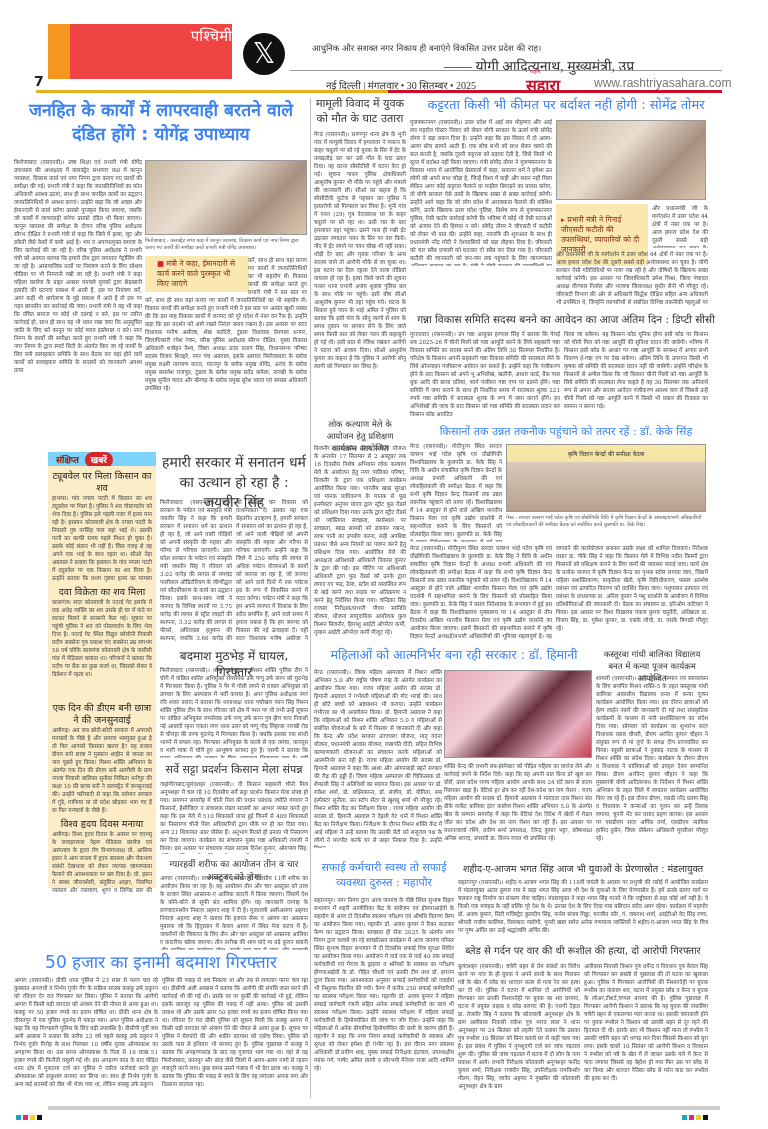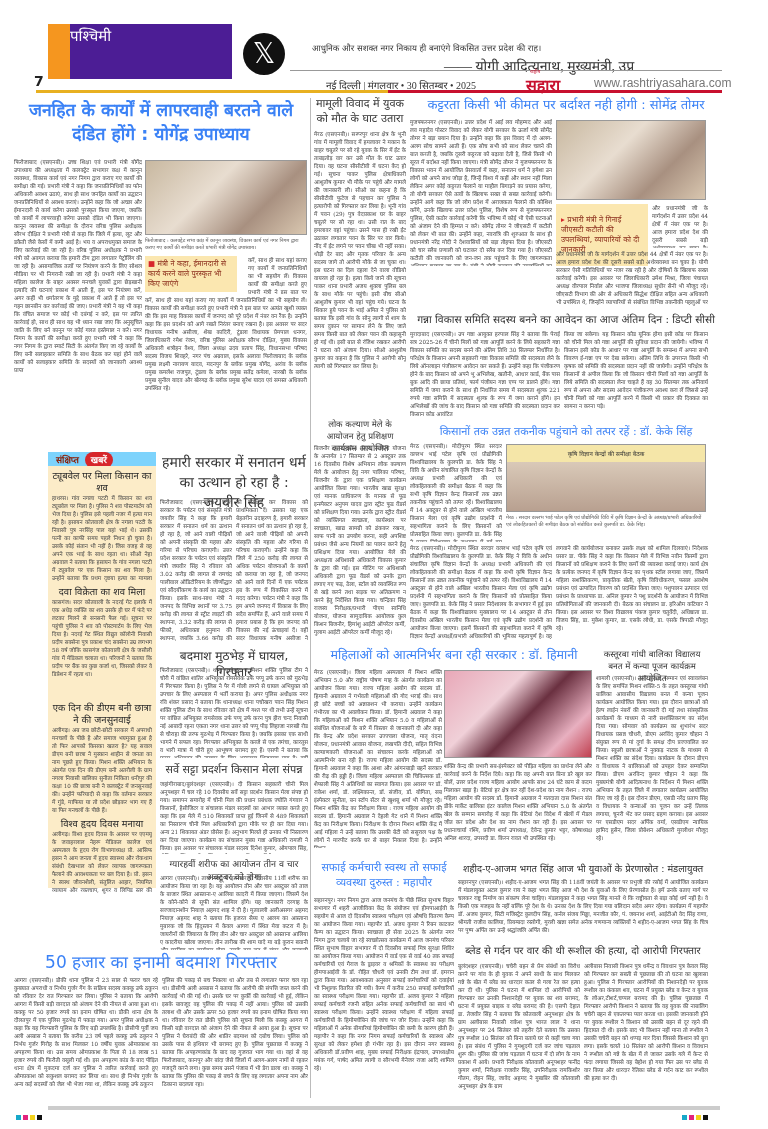--- a/index.html
+++ b/index.html
@@ -1,19 +1,19 @@
 <!DOCTYPE html>
 <html><head>
 <meta charset="utf-8">
 <style>
 *{box-sizing:border-box;margin:0;padding:0}
 body{width:768px;height:1129px;background:#fff;font-family:"DejaVu Serif",serif;color:#222;position:relative;overflow:hidden}
 .abs{position:absolute}
 .masthead-orange{left:48px;top:24px;width:22px;height:55px;background:#f5961f}
-.masthead-red{left:70px;top:24px;width:162px;height:55px;background:#4c1d95;color:#fff;text-align:left}
+.masthead-red{left:70px;top:24px;width:162px;height:55px;background:#ef4444;color:#fff;text-align:right}
 .masthead-red .sub{font-size:15px;line-height:18px;margin-top:3px;font-family:"DejaVu Sans",sans-serif}
 .masthead-red .main{font-size:30px;line-height:32px;font-family:"DejaVu Sans",sans-serif;font-weight:bold;letter-spacing:1px}
 .xlogo{left:243px;top:33px;width:42px;height:42px;border-radius:50%;background:#111;color:#fff;font-size:28px;text-align:center;line-height:42px;font-family:"DejaVu Sans",sans-serif}
 .quote{left:312px;top:42px;width:360px;font-size:8.5px;line-height:12px;color:#333;font-family:"DejaVu Sans",sans-serif}
 .quote-author{left:444px;top:56px;font-size:14px;color:#333;font-family:Liberation Serif, serif}
 .topline{left:290px;top:70px;width:432px;height:1px;background:#999}
 .pagenum{left:34px;top:73px;font-size:14px;font-weight:bold;font-family:"DejaVu Sans",sans-serif}
 .dateline{left:326px;top:78px;font-size:10px;color:#333;font-family:Liberation Serif, serif}
 .brand{left:526px;top:74px;font-size:16px;font-weight:bold;color:#c8102e;font-family:"DejaVu Sans",sans-serif}
 .brandsmall{left:530px;top:68px;font-size:5px;color:#c8102e}
@@ -49,21 +49,21 @@
 <div class="abs brandsmall">राष्ट्रीय</div>
 <div class="abs brand">सहारा</div>
 <div class="abs site">www.rashtriyasahara.com</div>
 <div class="abs rule" style="left:36px;width:352px;background:#e8b020"></div>
 <div class="abs rule" style="left:388px;width:334px;background:#c8102e"></div>
 
 <div class="abs headline" style="left:14px;top:98px;width:294px;font-size:17.5px;line-height:24px">जनहित के कार्यों में लापरवाही बरतने वाले दंडित होंगे : योगेंद्र उपाध्याय</div>
 <div class="abs body" style="left:14px;top:158px;width:128px;height:294px">फिरोजाबाद (एसएनबी)। उच्च शिक्षा एवं प्रभारी मंत्री योगेंद्र उपाध्याय की अध्यक्षता में कलक्ट्रेट सभागार कक्ष में कानून व्यवस्था, विकास कार्य एवं नगर निगम द्वारा कराए गए कार्यों की समीक्षा की गई। प्रभारी मंत्री ने कहा कि जनप्रतिनिधियों का फोन अधिकारी अवश्य उठाएं, साथ ही साथ जनहित कार्यों का उद्घाटन जनप्रतिनिधियों से अवश्य कराएं। उन्होंने कहा कि जो अच्छा और ईमानदारी से कार्य करेगा उसको पुरस्कृत किया जाएगा, जबकि जो कार्यों में लापरवाही करेगा उसको दंडित भी किया जाएगा। कानून व्यवस्था की समीक्षा के दौरान वरिष्ठ पुलिस अधीक्षक सौरभ दीक्षित ने प्रभारी मंत्री से कहा कि जिले में हत्या, लूट और डकैती जैसे केसों में कमी आई है। भय व अपराधमुक्त समाज के लिए कार्रवाई की जा रही है। वरिष्ठ पुलिस अधीक्षक ने प्रभारी मंत्री को अवगत कराया कि हमारी टीम द्वारा लगातार पेट्रोलिंग की जा रही है। असामाजिक तत्वों पर नियंत्रण करने के लिए सोशल मीडिया पर भी निगरानी रखी जा रही है। प्रभारी मंत्री ने कहा महिला कालेज के बाहर अक्सर मनचले युवकों द्वारा छेड़खानी इत्यादि की घटनाएं प्रकाश में आती हैं, इस पर नियंत्रण करें, अगर कहीं भी धर्मांतरण के मुद्दे प्रकाश में आते हैं तो इस पर गहन छानबीन कर कार्रवाई की जाए। प्रभारी मंत्री ने यह भी कहा कि वंचित समाज पर कोई भी दबंगई न करे, इस पर त्वरित कार्रवाई हो, साथ ही साथ यह भी ध्यान रखा जाए कि अनुसूचित जाति के लिए बने कानून पर कोई गलत इस्तेमाल न करे। नगर निगम के कार्यों की समीक्षा करते हुए प्रभारी मंत्री ने कहा कि नगर निगम के द्वारा स्मार्ट सिटी के अंतर्गत किए जा रहे कार्यों के लिए बनी सलाहकार समिति के साथ बैठक कर यहां होने वाले कार्यों को सलाहकार समिति के सदस्यों को जानकारी अवश्य प्राप्त</div>
 <div class="abs photo" style="left:145px;top:160px;width:162px;height:75px"></div>
 <div class="abs caption" style="left:145px;top:237px;width:162px">फिरोजाबाद : कलक्ट्रेट सभा कक्ष में कानून व्यवस्था, विकास कार्य एवं नगर निगम द्वारा कराए गए कार्यों की समीक्षा करते प्रभारी मंत्री योगेंद्र उपाध्याय।</div>
-<div class="abs pullquote" style="left:145px;top:256px;width:92px;font-size:7.5px;line-height:10px;padding:3px 3px"><span style="color:#d7262b">■ </span><span>मंत्री ने कहा, ईमानदारी से कार्य करने वाले पुरस्कृत भी किए जाएंगे</span></div>
+<div class="abs pullquote" style="left:145px;top:256px;width:104px;font-size:7.5px;line-height:10px;padding:3px 12px"><span style="color:#d7262b">■ </span><span>मंत्री ने कहा, ईमानदारी से कार्य करने वाले पुरस्कृत भी किए जाएंगे</span></div>
 <div class="abs body" style="left:248px;top:256px;width:59px;height:38px">करें, साथ ही साथ यहां कराए गए कार्यों में जनप्रतिनिधियों का भी सहयोग लें। विकास कार्यों की समीक्षा करते हुए प्रभारी मंत्री ने इस बात पर अत्यंत खुशी व्यक्त की कि इस माह विकास कार्यों में जनपद को पूरे प्रदेश में नंबर वन रैंक है। उन्होंने कहा कि इस प्रदर्शन को आगे रखते निरंतर बनाए रखना है। इस अवसर पर सदर विधायक मनीष असीजा, शेख कादिरी, टूंडला विधायक प्रेमपाल धनगर, जिलाधिकारी रमेश रंजन, वरिष्ठ पुलिस अधीक्षक सौरभ दीक्षित, मुख्य विकास अधिकारी शत्रोहन वैश्य, जिला अध्यक्ष उदय प्रताप सिंह, विधानसभा परिषद सदस्य विजय शिवहरे, नगर पंच अग्रवाल, इसके अलावा फिरोजाबाद के ब्लॉक प्रमुख लक्ष्मी नारायण यादव, मदनपुर के ब्लॉक प्रमुख योगेंद्र, अरांव के ब्लॉक प्रमुख कमलेश राजपूत, टूंडला के ब्लॉक प्रमुख सतेंद्र कमेला, नारखी के ब्लॉक प्रमुख सुनील यादव और खैरगढ़ के ब्लॉक प्रमुख सुरेश यादव एवं समस्त अधिकारी उपस्थित रहे।</div>
 <div class="abs body" style="left:145px;top:296px;width:162px;height:154px">करें, साथ ही साथ यहां कराए गए कार्यों में जनप्रतिनिधियों का भी सहयोग लें। विकास कार्यों की समीक्षा करते हुए प्रभारी मंत्री ने इस बात पर अत्यंत खुशी व्यक्त की कि इस माह विकास कार्यों में जनपद को पूरे प्रदेश में नंबर वन रैंक है। उन्होंने कहा कि इस प्रदर्शन को आगे रखते निरंतर बनाए रखना है। इस अवसर पर सदर विधायक मनीष असीजा, शेख कादिरी, टूंडला विधायक प्रेमपाल धनगर, जिलाधिकारी रमेश रंजन, वरिष्ठ पुलिस अधीक्षक सौरभ दीक्षित, मुख्य विकास अधिकारी शत्रोहन वैश्य, जिला अध्यक्ष उदय प्रताप सिंह, विधानसभा परिषद सदस्य विजय शिवहरे, नगर पंच अग्रवाल, इसके अलावा फिरोजाबाद के ब्लॉक प्रमुख लक्ष्मी नारायण यादव, मदनपुर के ब्लॉक प्रमुख योगेंद्र, अरांव के ब्लॉक प्रमुख कमलेश राजपूत, टूंडला के ब्लॉक प्रमुख सतेंद्र कमेला, नारखी के ब्लॉक प्रमुख सुनील यादव और खैरगढ़ के ब्लॉक प्रमुख सुरेश यादव एवं समस्त अधिकारी उपस्थित रहे।</div>
 
 <div class="abs colrule" style="left:310px;top:98px;height:1000px"></div>
 
 <div class="abs hl-light" style="left:314px;top:96px;width:92px;font-size:11px;line-height:15px">मामूली विवाद में युवक को मौत के घाट उतारा</div>
 <div class="abs body" style="left:314px;top:130px;width:92px;height:282px">मेरठ (एसएनबी)। सरूरपुर थाना क्षेत्र के भूनी गांव में मामूली विवाद में हमलावर ने मकान के बाहर चबूतरे पर सो रहे युवक के सिर में ईंट के ताबड़तोड़ वार कर उसे मौत के घाट उतार दिया। वह घटना सीसीटीवी में घटना कैद हो गई। सूचना पाकर पुलिस क्षेत्राधिकारी आशुतोष कुमार भी मौके पर पहुंचे और मामले की जानकारी ली। सीओ का कहना है कि सीसीटीवी फुटेज से पहचान कर पुलिस ने हत्यारोपी को गिरफ्तार कर लिया है। भूनी गांव में पवन (29) पुत्र वेदप्रकाश घर के बाहर चबूतरे पर सो रहा था। उसी रात के बाद हमलावर वहां पहुंचा। उसने पास ही रखी ईंट उठाकर लगातार पवन के सिर पर वार किये। नींद में ईंट लगने पर पवन चीख भी नहीं सका। थोड़ी देर बाद और मृतक परिवार के अन्य सदस्य जागे तो आरोपी मौके से जा चुका था। इस घटना का दिल दहला देने वाला वीडियो वायरल हो रहा है। हत्या किये जाने की सूचना पाकर थाना प्रभारी अजय शुक्ला पुलिस बल के साथ मौके पर पहुंचे। इसी बीच सीओ आशुतोष कुमार भी वहां पहुंच गये। घटना के शिकार हुये पवन के भाई अमित ने पुलिस को बताया कि इसी गांव के सोनू त्यागी से शाम के समय दुकान पर सामान लेने के लिए जाते समय किसी बात को लेकर पवन की कहासुनी हो गई थी। इसी बात से रंजिश रखकर आरोपी ने घटना को अंजाम दिया। सीओ आशुतोष कुमार का कहना है कि पुलिस ने आरोपी सोनू त्यागी को गिरफ्तार कर लिया है।</div>
 
 <div class="abs headline" style="left:410px;top:96px;width:312px;font-size:13px;line-height:18px;font-weight:normal">कट्टरता किसी भी कीमत पर बर्दाश्त नही होगी : सोमेंद्र तोमर</div>
 <div class="abs body" style="left:410px;top:118px;width:142px;height:148px">मुजफ्फरनगर (एसएनबी)। उत्तर प्रदेश में आई लव मोहम्मद और आई लव महादेव पोस्टर विवाद को लेकर योगी सरकार के ऊर्जा मंत्री सोमेंद्र तोमर ने बड़ा बयान दिया है। उन्होंने कहा कि इस विवाद में दो अलग-अलग सोच सामने आती हैं। एक सोच सभी को साथ लेकर चलने की बात करती है, जबकि दूसरी कट्टरता को बढ़ावा देती है, जिसे किसी भी सूरत में बर्दाश्त नहीं किया जाएगा। मंत्री सोमेंद्र तोमर ने मुजफ्फरनगर के विकास भवन में आयोजित प्रेसवार्ता में कहा, सनातन धर्म ने हमेशा उन लोगों को अपने साथ जोड़ा है, जिन्हें विश्व में कहीं और स्थान नहीं मिला लेकिन अगर कोई कट्टरता फैलाने या माहौल बिगाड़ने का प्रयास करेगा, तो योगी सरकार ऐसे तत्वों के खिलाफ सख्त से सख्त कार्रवाई करेगी। उन्होंने आगे कहा कि जो लोग प्रदेश में अराजकता फैलाने की कोशिश करेंगे, उनके खिलाफ उत्तर प्रदेश पुलिस, विशेष रूप से मुजफ्फरनगर पुलिस, ऐसी कठोर कार्रवाई करेगी कि भविष्य में कोई भी ऐसी घटनाओं को अंजाम देने की हिम्मत न करे। सोमेंद्र तोमर ने जीएसटी में कटौती को लेकर भी बात की। उन्होंने कहा, नवरात्रि की शुरुआत के साथ ही प्रधानमंत्री नरेंद्र मोदी ने देशवासियों को बड़ा तोहफा दिया है। जीएसटी को चार स्लैब प्रणाली को घटाकर दो स्लैब कर दिया गया है। जीएसटी कटौती की जानकारी को जन-जन तक पहुंचाने के लिए जागरूकता अभियान चलाया जा रहा है। मंत्री ने योगी सरकार की उपलब्धियों का जिक्र करते हुए कहा, पहले उत्तर प्रदेश को बीमार, राज्य कहा जाता था लेकिन आज योगी जी के नेतृत्व</div>

